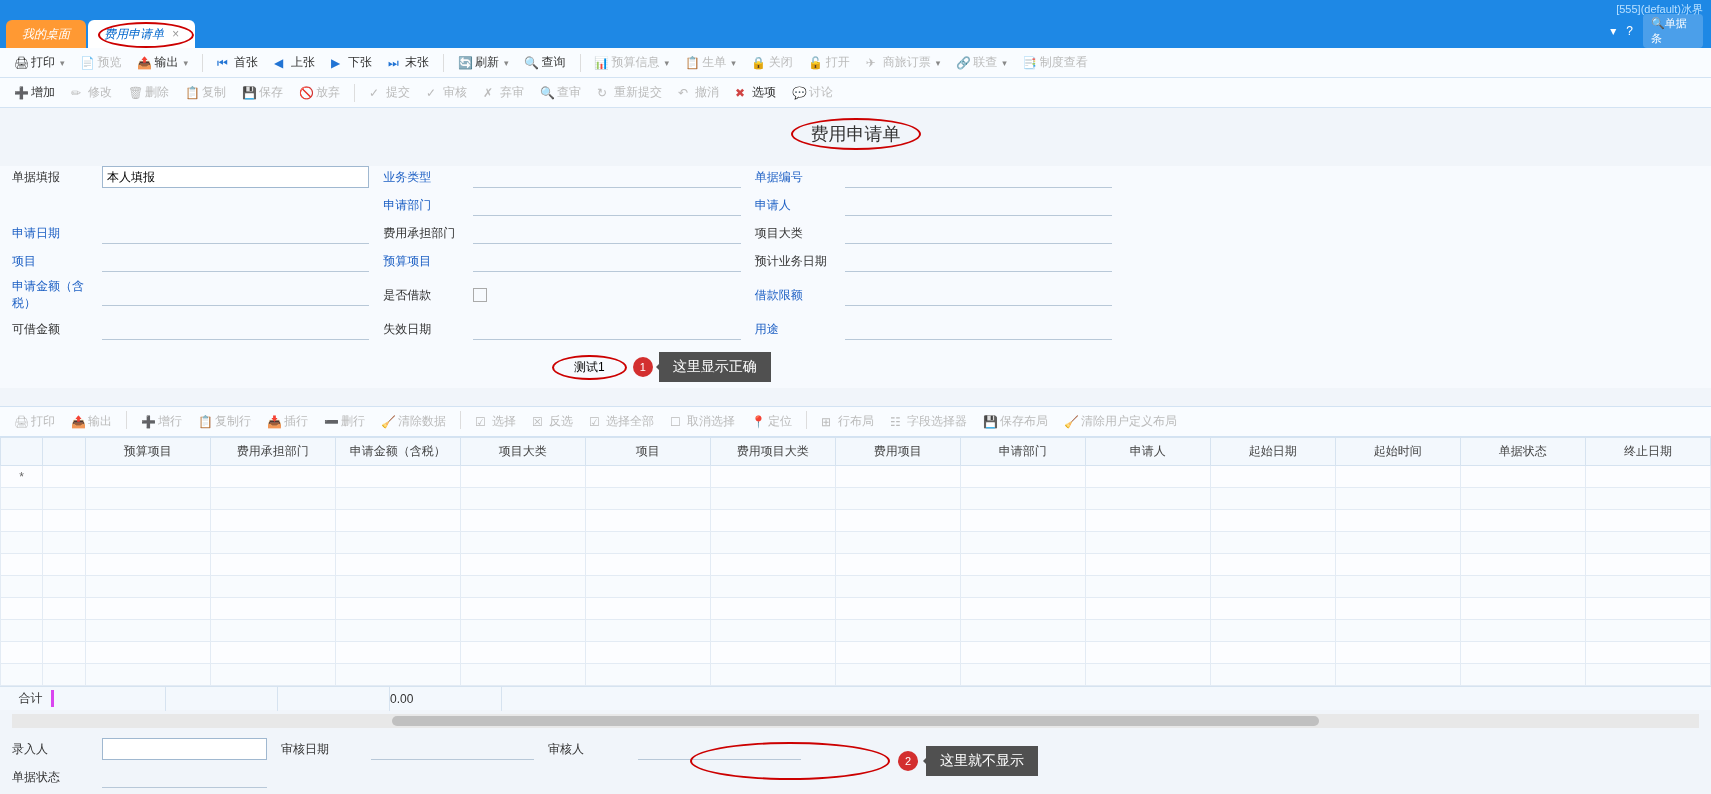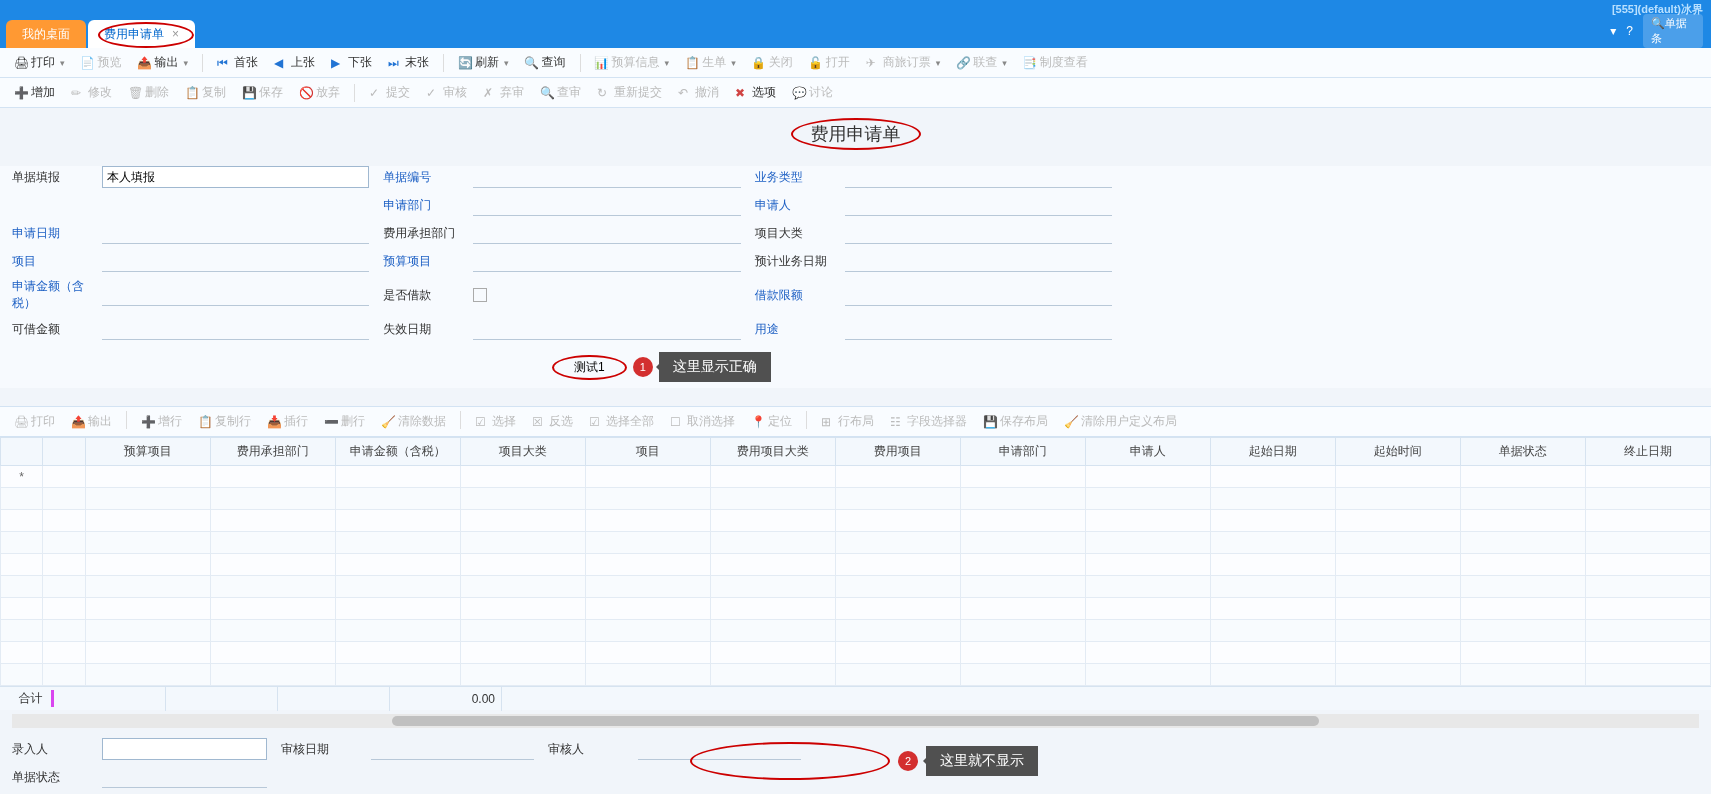--- a/index.html
+++ b/index.html
@@ -1,23 +1,23 @@
 <!DOCTYPE html>
 <html><head>
   <meta charset="utf-8">
   <style>
     * { margin: 0; padding: 0; box-sizing: border-box; font-family: "Microsoft YaHei", Arial, sans-serif; }
     body { background: #f1f5fa; font-size: 12px; color: #333; overflow: hidden; }
     
-    .titlebar { background: #1e88e5; color: #fff; height: 18px; display: flex; justify-content: flex-end; align-items: center; padding: 0 8px; font-size: 11px; font-weight: bold; }
+    .titlebar { background: #1e88e5; color: #fff; height: 18px; display: flex; justify-content: flex-end; align-items: center; padding: 0 8px; font-size: 11px; }
     .titlebar span { margin-left: 6px; }
     .titlebar-text { color: #b8e0ff; font-size: 11px; }
     
     .tabbar { background: #1e88e5; height: 30px; display: flex; align-items: flex-end; padding-left: 6px; }
-    .tab { height: 28px; padding: 0 16px; display: flex; align-items: center; border-top-left-radius: 6px; border-top-right-radius: 6px; font-size: 12px; cursor: pointer; margin-right: 2px; position: relative; }
+    .tab { height: 28px; padding: 0 16px; display: flex; align-items: center; border-top-left-radius: 6px; border-top-right-radius: 6px; font-size: 12px; cursor: pointer; margin-right: 2px; position: relative; font-style: italic; }
     .tab.active-home { background: #ff9933; color: #fff; }
     .tab.active-white { background: #fff; color: #0066cc; }
     .tab-close { margin-left: 8px; color: #999; font-size: 12px; }
     .tabbar-right { margin-left: auto; display: flex; align-items: center; padding-right: 8px; gap: 10px; color: #fff; }
     .search-box { background: rgba(255,255,255,0.2); border-radius: 4px; padding: 2px 8px; color: #fff; width: 60px; text-align: left; font-size: 11px; }
     
     .toolbar { background: #f9fcff; border-bottom: 1px solid #d3e3f3; padding: 4px 8px; display: flex; align-items: center; gap: 4px; flex-wrap: wrap; }
     .tb-item { display: flex; align-items: center; gap: 3px; padding: 2px 6px; cursor: pointer; color: #333; white-space: nowrap; }
     .tb-item.disabled { color: #bbb; }
     .tb-sep { width: 1px; height: 18px; background: #ddd; margin: 0 4px; }
@@ -48,21 +48,21 @@
     .grid-table { width: 100%; border-collapse: collapse; table-layout: fixed; }
     .grid-table th { background: #f3f8fd; border: 1px solid #d6e3f0; padding: 5px 2px; font-size: 12px; font-weight: normal; text-align: center; color: #444; }
     .grid-table td { border: 1px solid #e3ebf4; height: 22px; background: #fcfdff; }
     .grid-table tr:nth-child(even) td { background: #f8fbfe; }
     .row-marker { width: 30px; text-align: center; color: #666; }
     .col-narrow { width: 38px; }
     .col-med { width: 112px; }
     
     .total-row { background: #f3f8fd; border-top: 1px solid #d6e3f0; display: flex; align-items: center; height: 24px; }
     .total-label { width: 54px; text-align: center; border-right: 3px solid #d946ef; padding-left: 10px; }
-    .total-cell { width: 112px; border-right: 1px solid #d6e3f0; text-align: right; padding-right: 6px; height: 24px; line-height: 24px; }
+    .total-cell { width: 112px; border-right: 1px solid #d6e3f0; padding-right: 6px; height: 24px; line-height: 24px; }
     
     .hscroll { height: 14px; background: #e8e8e8; display: flex; align-items: center; margin: 4px 12px; }
     .hscroll-thumb { width: 55%; height: 10px; background: #c0c0c0; border-radius: 5px; margin: 0 auto; }
     
     .footer-form { padding: 6px 12px; display: grid; grid-template-columns: repeat(4, 1fr); gap: 6px 14px; max-width: 960px; }
     
     .footer-annot { position: absolute; left: 690px; bottom: 14px; display: flex; align-items: center; gap: 8px; }
     .empty-ellipse { border: 2px solid #cc0000; border-radius: 50%; width: 200px; height: 38px; }
     
     .ellipse-tab { position: absolute; left: 98px; top: 22px; border: 2px solid #cc0000; border-radius: 50%; width: 96px; height: 26px; pointer-events: none; }
@@ -226,25 +226,25 @@
   <span class="ellipse">费用申请单</span>
 </div>
 
 <div class="form-area">
   <div id="formGrid" class="form-grid">
       <div class="form-row">
         <span class="form-label">单据填报</span>
         <input class="form-input boxed" value="本人填报" style="">
       </div>
       <div class="form-row">
+        <span class="form-label link">业务类型</span>
+        <input class="form-input" style="">
+      </div>
+      <div class="form-row">
         <span class="form-label link">单据编号</span>
-        <input class="form-input" style="">
-      </div>
-      <div class="form-row">
-        <span class="form-label link">业务类型</span>
         <input class="form-input" style="">
       </div>
       <div class="form-row"></div>
       <div class="form-row">
         <span class="form-label link">申请部门</span>
         <input class="form-input" style="">
       </div>
       <div class="form-row">
         <span class="form-label link">申请人</span>
         <input class="form-input" style="">

